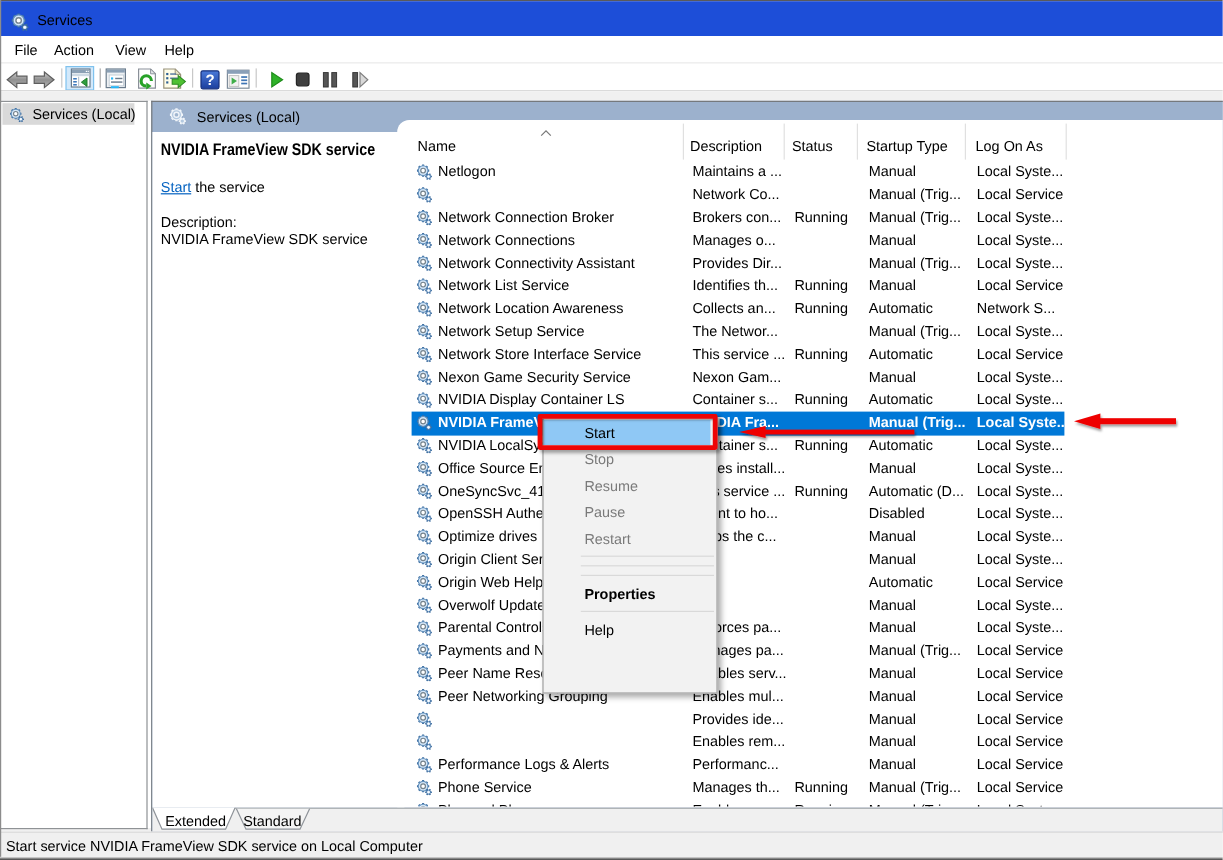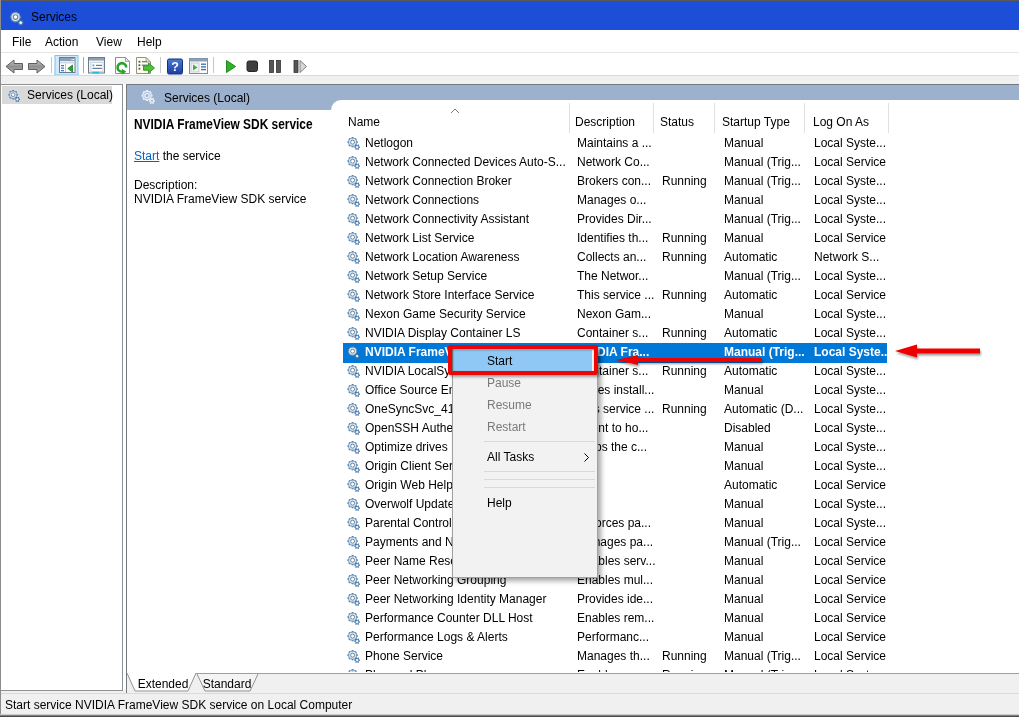--- a/index.html
+++ b/index.html
@@ -196,21 +196,20 @@
         <span class="cn">Netlogon</span>
         <span class="cd">Maintains a ...</span>
         <span class="cs"></span>
         <span class="ct">Manual</span>
         <span class="cl">Local Syste...</span>
       </div>
       <div class="row" style="top:19px">
         <svg class="gear" width="14" height="14" viewBox="0 0 17 17">
           <use href="#gearbig"></use>
         </svg>
-        <span class="cn">Network Connected Devices Auto-S...</span>
         <span class="cd">Network Co...</span>
         <span class="cs"></span>
         <span class="ct">Manual (Trig...</span>
         <span class="cl">Local Service</span>
       </div>
       <div class="row" style="top:38px">
         <svg class="gear" width="14" height="14" viewBox="0 0 17 17">
           <use href="#gearbig"></use>
         </svg>
         <span class="cn">Network Connection Broker</span>
@@ -426,31 +425,29 @@
         <span class="cn">Peer Networking Grouping</span>
         <span class="cd">Enables mul...</span>
         <span class="cs"></span>
         <span class="ct">Manual</span>
         <span class="cl">Local Service</span>
       </div>
       <div class="row" style="top:456px">
         <svg class="gear" width="14" height="14" viewBox="0 0 17 17">
           <use href="#gearbig"></use>
         </svg>
-        <span class="cn">Peer Networking Identity Manager</span>
         <span class="cd">Provides ide...</span>
         <span class="cs"></span>
         <span class="ct">Manual</span>
         <span class="cl">Local Service</span>
       </div>
       <div class="row" style="top:475px">
         <svg class="gear" width="14" height="14" viewBox="0 0 17 17">
           <use href="#gearbig"></use>
         </svg>
-        <span class="cn">Performance Counter DLL Host</span>
         <span class="cd">Enables rem...</span>
         <span class="cs"></span>
         <span class="ct">Manual</span>
         <span class="cl">Local Service</span>
       </div>
       <div class="row" style="top:494px">
         <svg class="gear" width="14" height="14" viewBox="0 0 17 17">
           <use href="#gearbig"></use>
         </svg>
         <span class="cn">Performance Logs &amp; Alerts</span>
@@ -495,29 +492,28 @@
 
 <div class="abs" id="statusbar">
     <span class="abs" id="status-txt">Start service NVIDIA FrameView SDK service on Local Computer</span>
   </div>
 <div class="abs" id="bottomline"></div>
 <div class="abs" id="leftline"></div>
 
 <div class="abs" id="ctxmenu">
   <div class="abs" id="mi-start"></div>
   <div class="mi" style="position:relative">Start</div>
+  <div class="mi dis">Stop</div>
+  <div class="mi dis">Resume</div>
   <div class="mi dis">Pause</div>
-  <div class="mi dis">Resume</div>
   <div class="mi dis">Restart</div>
   <div class="msep"></div>
-  <div class="mi">All Tasks<svg style="position:absolute;right:8px;top:7px" width="5" height="9" viewBox="0 0 5 9">
-        <polyline points="0.5,0.5 4.5,4.5 0.5,8.5" fill="none" stroke="#000" stroke-width="1"></polyline>
-      </svg></div>
   <div class="msep"></div>
   <div class="msep"></div>
+  <div class="mi" style="font-weight:bold">Properties</div>
   <div class="msep"></div>
   <div class="mi">Help</div>
 </div>
 <div class="abs" id="redrect"></div>
 
 <svg class="abs" style="left:610px;top:350px" width="160" height="20" viewBox="0 0 160 20">
   <g filter="url(#ds)">
       <polygon points="6,10 28,5 28,15" fill="#ee0505"></polygon>
   <rect x="26" y="8" width="126" height="4" fill="#ee0505"></rect>
     </g>

